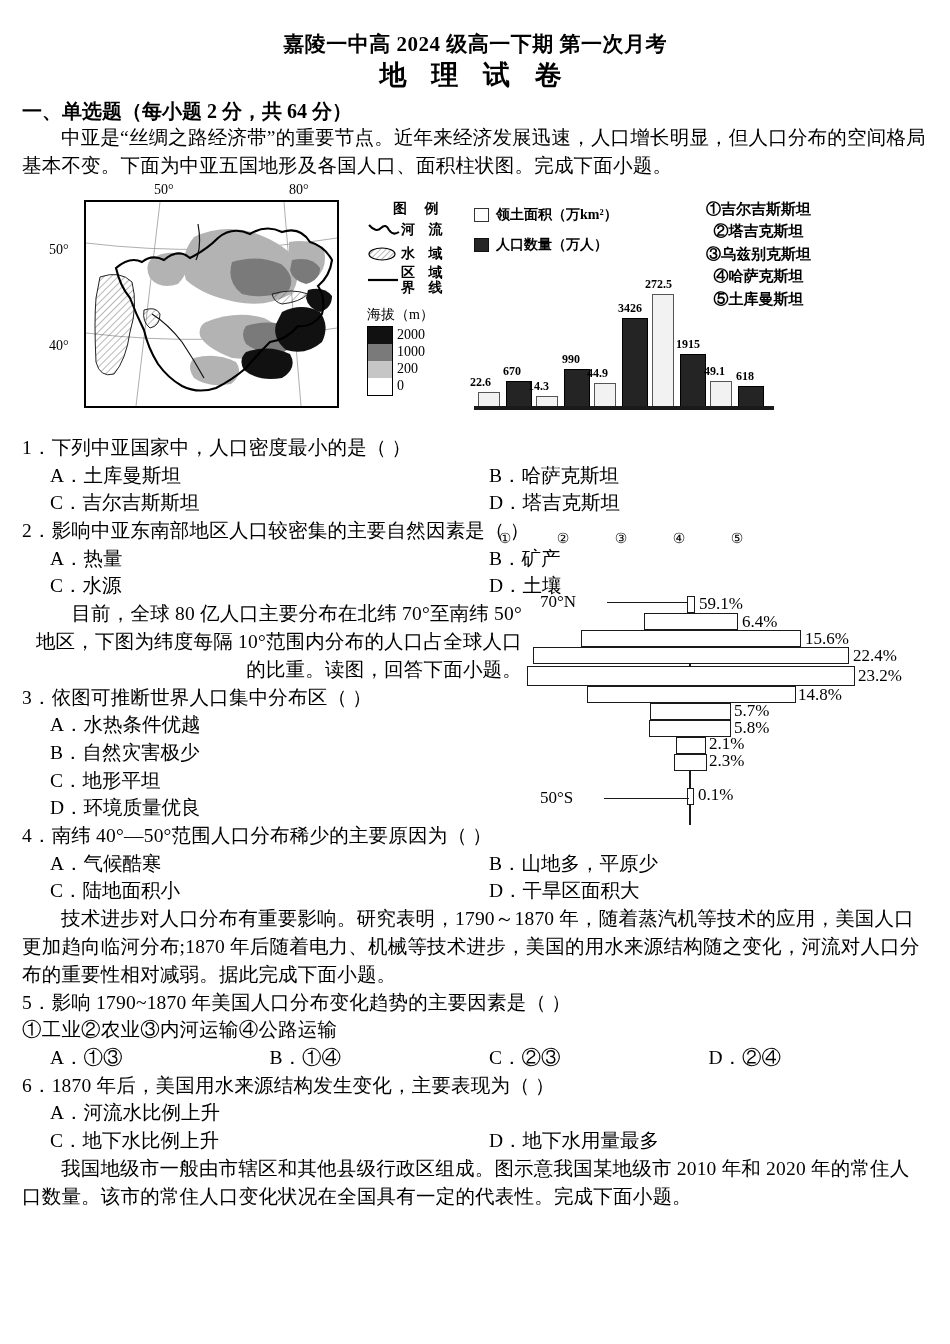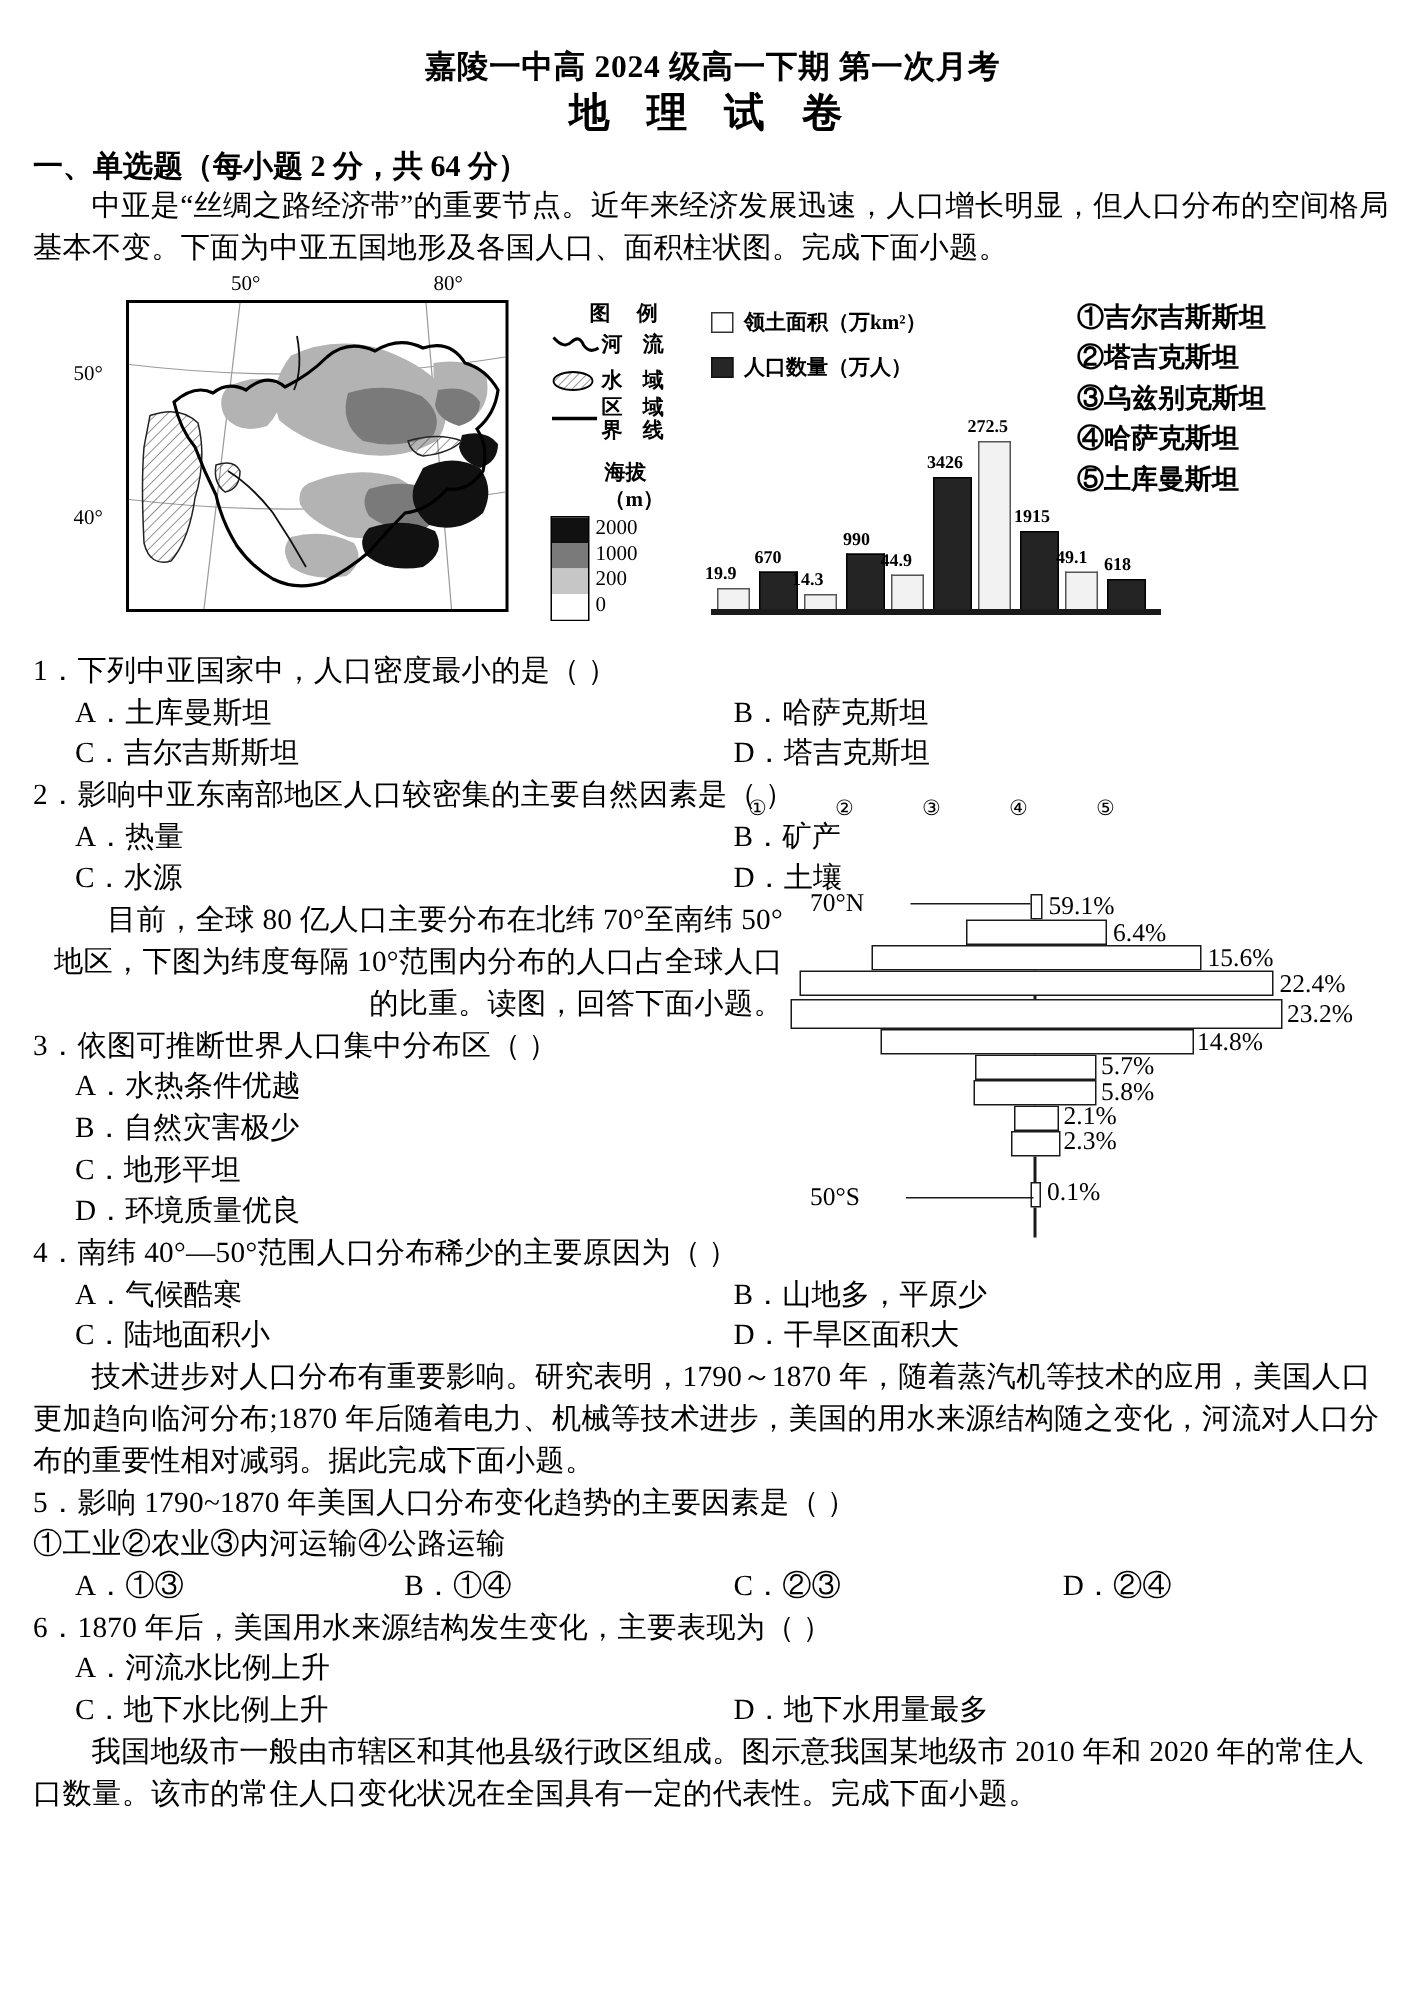--- a/index.html
+++ b/index.html
@@ -75,35 +75,35 @@
   .latlab { position: absolute; font-size: 14px; }
 
   
   .maplegend { position: absolute; left: 345px; top: 18px; width: 100px; }
   .lg-title { font-size: 14px; font-weight: bold; letter-spacing: 7px; margin-left: 26px; }
   .lg-row { display: flex; align-items: center; height: 24px; font-size: 14px; font-weight: bold; }
   .lg-sym { width: 34px; height: 18px; position: relative; flex: none; }
   .lg-txt { letter-spacing: 5px; }
   .lg-txt2 { letter-spacing: 5px; line-height: 1.05; font-size: 14px; font-weight: bold; }
 
-  .elev-title { font-size: 14px; font-weight: bold; margin-top: 4px; margin-left: 36px; }
+  .elev-title { font-size: 14px; font-weight: normal; margin-top: 4px; }
   .elev-wrap { display: flex; margin-top: 2px; }
   .elev-bar { width: 26px; border: 1px solid #000; }
   .elev-bar div { height: 17px; }
   .elev-lab { font-size: 14px; line-height: 17px; padding-left: 4px; }
   .elev-lab div { height: 17px; }
 
   
   .chartbox { position: absolute; left: 452px; top: 10px; width: 470px; height: 240px; }
   .ch-legend { position: absolute; left: 0; top: 14px; font-size: 14px; font-weight: bold; }
   .ch-legend .r { display: flex; align-items: center; margin-bottom: 12px; }
   .sw { width: 15px; height: 14px; border: 1px solid #333; margin-right: 7px; flex: none; }
   .sw.dark { background: #262626; border-color: #111; }
   .sw.light { background: #fff; }
-  .ctry { position: absolute; left: 244px; top: 6px; font-size: 18px; font-weight: bold; line-height: 1.5; }
+  .ctry { position: absolute; left: 232px; top: 6px; font-size: 15px; font-weight: bold; line-height: 1.5; text-align: center; }
 
   .plot { position: absolute; left: 0; top: 98px; width: 300px; height: 120px; }
   .axis { position: absolute; left: 0; bottom: 0; width: 300px; height: 4px; background: #1a1a1a; }
   .grp { position: absolute; bottom: 4px; }
   .bar { position: absolute; bottom: 0; }
   .bar.area { background: #f2f2f2; border: 1px solid #555; border-bottom: none; }
   .bar.pop { background: #242424; border: 1px solid #000; border-bottom: none; }
   .blab { position: absolute; font-size: 12px; font-weight: bold; white-space: nowrap; }
   .xlab { position: absolute; top: 124px; font-size: 14px; text-align: center; width: 24px; }
 
@@ -255,21 +255,21 @@
         <div><span>③</span><span>乌兹别克斯坦</span></div>
         <div><span>④</span><span>哈萨克斯坦</span></div>
         <div><span>⑤</span><span>土库曼斯坦</span></div>
       </div>
 
       <div class="plot">
         <div class="axis"></div>
 
         <div class="grp" style="left:0px;">
           <div class="bar area" style="left:4px; width:22px; height:14px;"></div>
-          <div class="blab" style="left:-4px; bottom:16px;">19.9</div>
+          <div class="blab" style="left:-4px; bottom:16px;">22.6</div>
           <div class="bar pop" style="left:32px; width:26px; height:25px;"></div>
           <div class="blab" style="left:29px; bottom:27px;">670</div>
           <div class="xlab" style="left:19px;">①</div>
         </div>
 
         <div class="grp" style="left:58px;">
           <div class="bar area" style="left:4px; width:22px; height:10px;"></div>
           <div class="blab" style="left:-4px; bottom:12px;">14.3</div>
           <div class="bar pop" style="left:32px; width:26px; height:37px;"></div>
           <div class="blab" style="left:30px; bottom:39px;">990</div>

